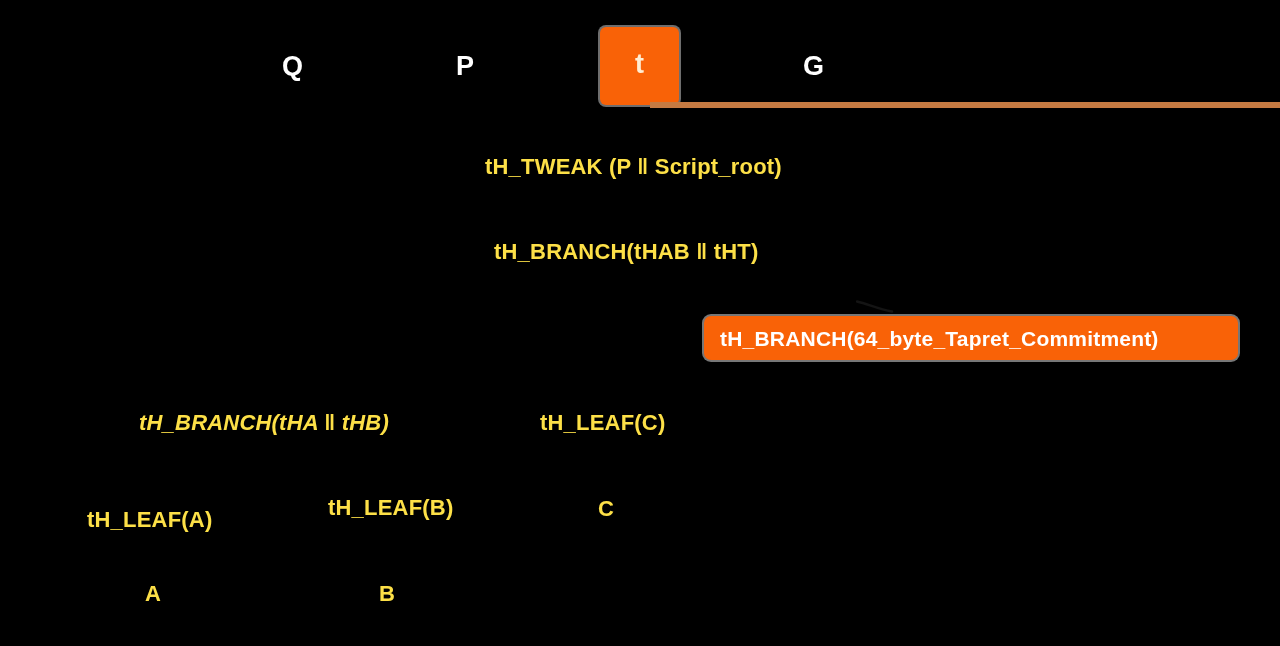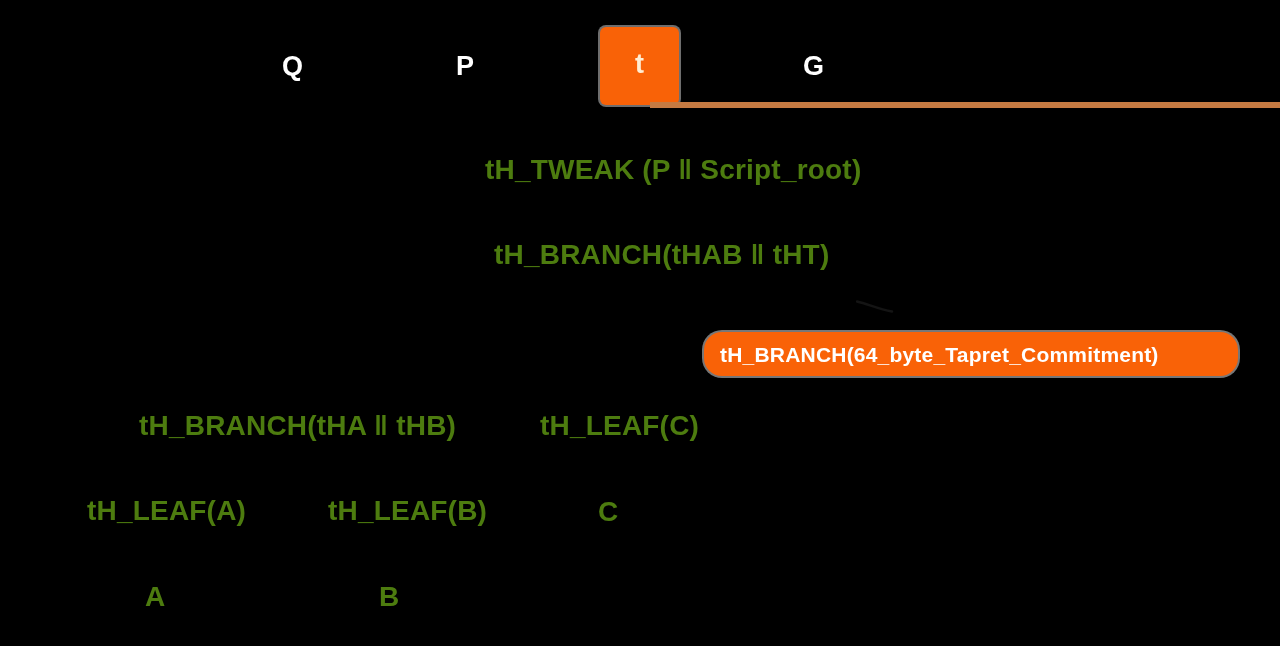--- a/index.html
+++ b/index.html
@@ -59,39 +59,38 @@
     left: 650px;
     top: 102px;
     width: 630px;
     height: 6px;
     background: #c57a42;
   }
 
   
   .node {
     position: absolute;
-    color: #4d7c0f;
+    color: #fde047;
     font-weight: bold;
-    font-size: 28px;
+    font-size: 22px;
     line-height: 1;
     white-space: nowrap;
     letter-spacing: 0.2px;
   }
 
   
   #commitment-node {
     position: absolute;
     left: 704px;
     top: 316px;
     width: 534px;
     height: 44px;
     background: #f96207;
-    border-radius: 18px;
+    border-radius: 7px;
     box-shadow: 0 0 0 2px #777777;
-    margin-top: 16px;
   }
   #commitment-node .commitment-text {
     position: absolute;
     left: 16px;
     top: 12px;
     color: #ffffff;
     font-weight: bold;
     font-size: 21px;
     line-height: 1;
     white-space: nowrap;
@@ -134,25 +133,25 @@
     <div class="commitment-text">tH_BRANCH(64_byte_Tapret_Commitment)</div>
   </div>
 
   <div id="pointer-mark">
     <svg width="38" height="14" viewBox="0 0 38 14" xmlns="http://www.w3.org/2000/svg">
       <path d="M1 2 C 10 5, 20 10, 34 12 L 34 14 L 1 14 Z" fill="#000000"></path>
       <path d="M1 1.5 C 12 4, 22 9, 36 11.5" stroke="#141414" stroke-width="2.4" fill="none" stroke-linecap="round"></path>
     </svg>
   </div>
 
-  <div class="node" style="left:139px; top:412px;">tH_BRANCH(tHA ‖ tHB)</div>
+  <div class="node" style="left:139px; top:412px;font-style:italic;">tH_BRANCH(tHA ‖ tHB)</div>
 
   <div class="node" style="left:540px; top:412px;">tH_LEAF(C)</div>
 
-  <div class="node" style="left:87px; top:497px;">tH_LEAF(A)</div>
+  <div class="node" style="left:87px; top:509px;">tH_LEAF(A)</div>
 
   <div class="node" style="left:321px; top:497px;margin-left:7px;">tH_LEAF(B)</div>
 
   <div class="node" style="left:598px; top:498px;">C</div>
 
   <div class="node" style="left:145px; top:583px;">A</div>
 
   <div class="node" style="left:379px; top:583px;">B</div>
 
 </div>

